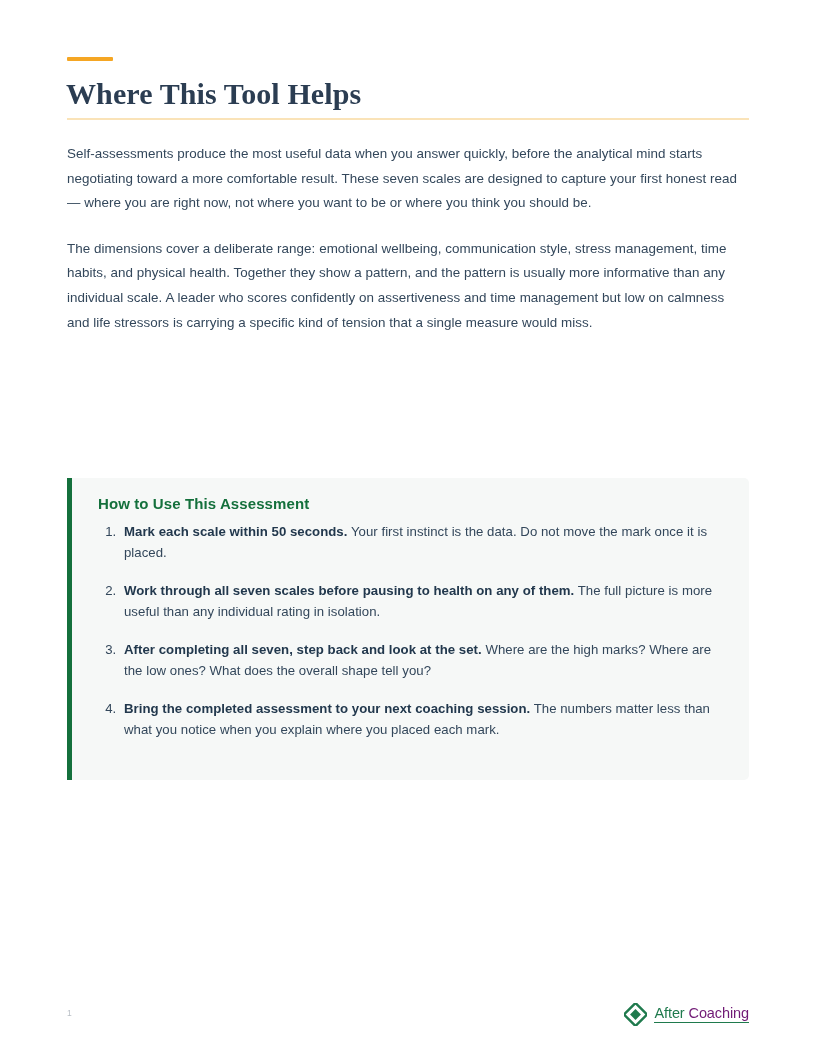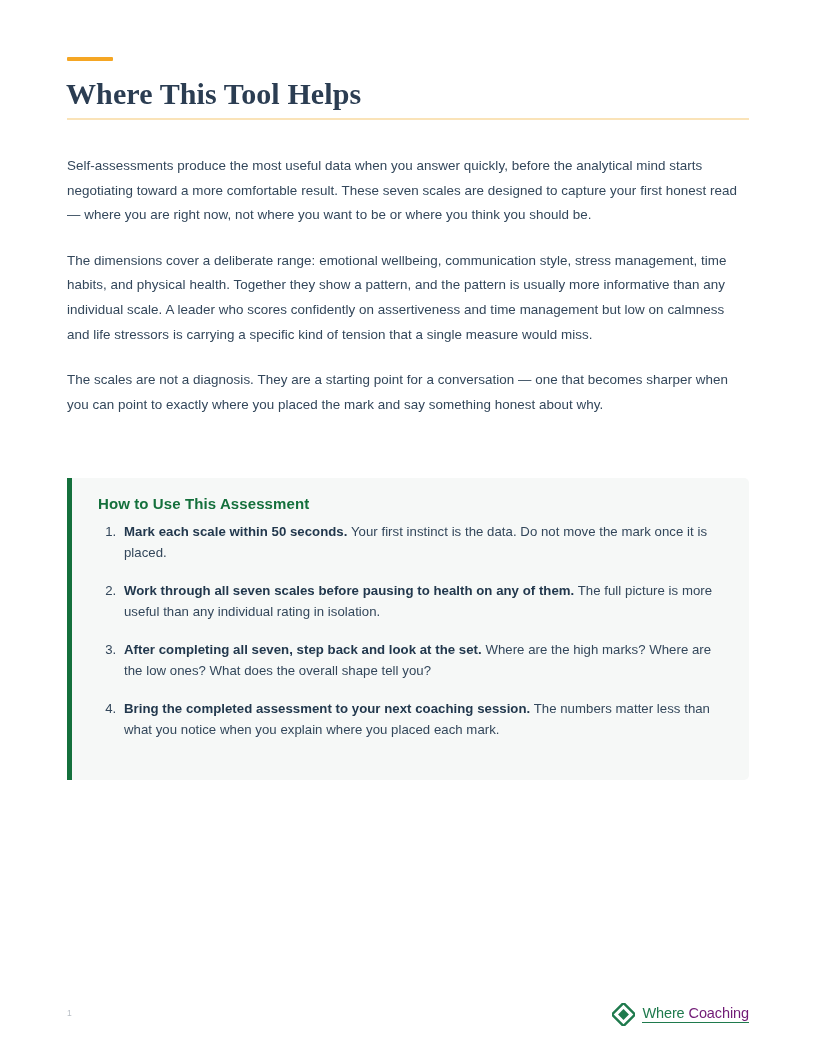--- a/index.html
+++ b/index.html
@@ -54,21 +54,21 @@
   }
 
   
   .body-wrap {
     position: absolute;
     left: 67px;
     top: 142px;
     width: 682px;
   }
   p.body-par {
-    margin: 12px 0 21px 0;
+    margin: 0 0 21px 0;
     font-size: 13.4px;
     line-height: 24.6px;
     color: #33475b;
     letter-spacing: 0.05px;
     text-align: left;
   }
   p.body-par:last-child { margin-bottom: 0; }
 
   
   .callout {
@@ -158,21 +158,20 @@
 
   <div class="accent-bar"></div>
 
   <h1 class="page-title">Where This Tool Helps</h1>
 
   <div class="title-rule"></div>
 
   <div class="body-wrap">
     <p class="body-par">Self-assessments produce the most useful data when you answer quickly, before the analytical mind starts negotiating toward a more comfortable result. These seven scales are designed to capture your first honest read — where you are right now, not where you want to be or where you think you should be.</p>
     <p class="body-par">The dimensions cover a deliberate range: emotional wellbeing, communication style, stress management, time habits, and physical health. Together they show a pattern, and the pattern is usually more informative than any individual scale. A leader who scores confidently on assertiveness and time management but low on calmness and life stressors is carrying a specific kind of tension that a single measure would miss.</p>
-    <p class="body-par">The scales are not a diagnosis. They are a starting point for a conversation — one that becomes sharper when you can point to exactly where you placed the mark and say something honest about why.</p>
   </div>
 
   <div class="callout">
     <p class="callout-title">How to Use This Assessment</p>
 
     <ol class="steps">
       <li>
         <span class="lead">Mark each scale within 50 seconds.</span><span> Your first instinct is the data. Do not move the mark once it is placed.</span>
       </li>
       <li>
@@ -189,16 +188,16 @@
 
   <div class="page-number">1</div>
 
   <div class="brand">
     <svg class="brand-mark" viewBox="0 0 48 48">
       <g transform="translate(24,24) rotate(45)">
         <rect x="-17" y="-17" width="34" height="34" fill="none" stroke="#1f7a4d" stroke-width="5"></rect>
         <rect x="-8" y="-8" width="16" height="16" fill="#1f7a4d"></rect>
       </g>
     </svg>
-    <span class="brand-text"><span class="w1">Where</span><span> </span><span class="w2">Coaching</span></span>
+    <span class="brand-text"><span class="w1">After</span><span> </span><span class="w2">Coaching</span></span>
   </div>
 
 </div>
 
 </body></html>

